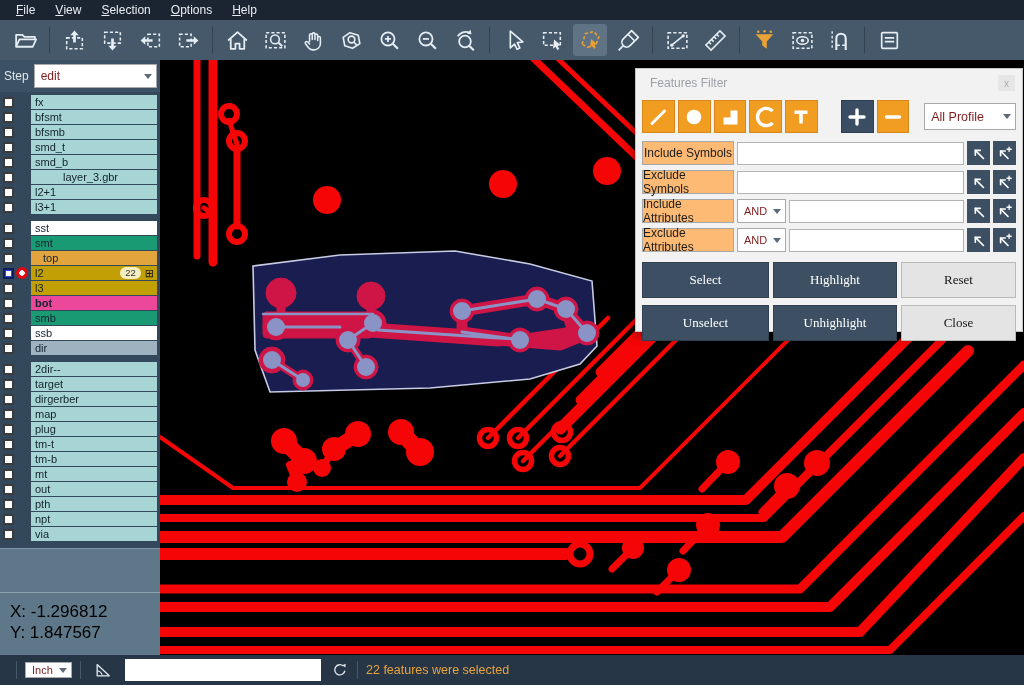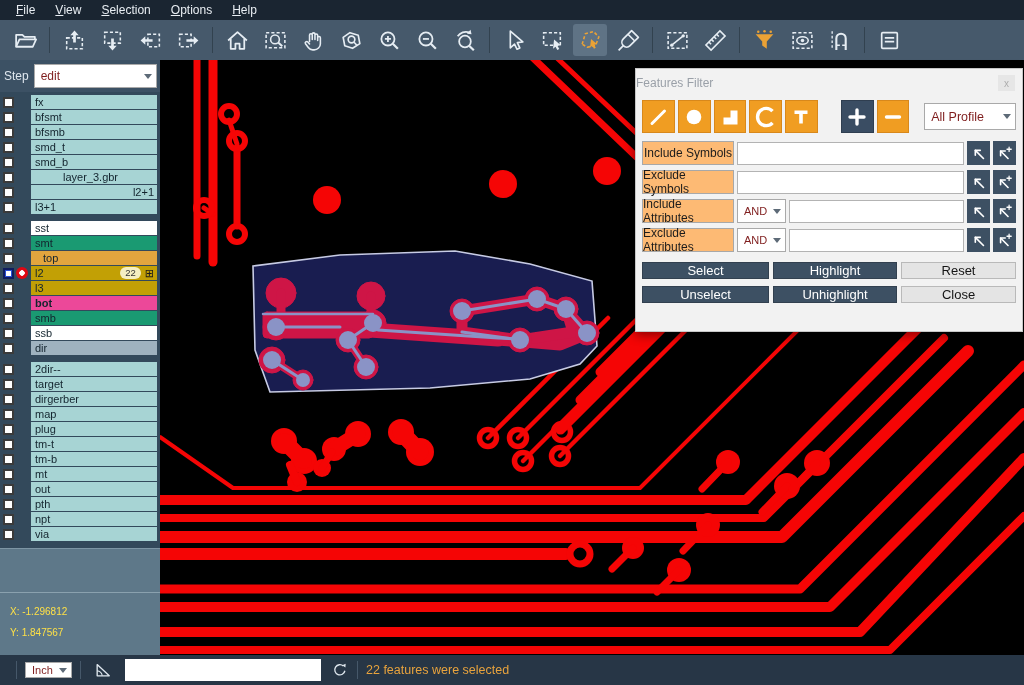--- a/index.html
+++ b/index.html
@@ -37,48 +37,48 @@
   .lrow.sel .cb::after{content:"";position:absolute;left:1px;top:1px;width:5px;height:5px;background:#fff;}
   .ind{width:17px;height:14px;flex:none;position:relative;}
   .ind.on::after{content:"";position:absolute;left:2px;top:1px;width:12px;height:12px;border-radius:50%;
     background:radial-gradient(circle at 50% 50%, #fff 0 2.5px, #e00713 3px);}
   .nm{flex:1;height:14px;margin-right:3px;display:flex;align-items:center;font-size:11px;color:#13242e;padding:0 3px 0 4px;}
   .nmtext{flex:1;white-space:nowrap;overflow:hidden;}
   .badge{background:#f4eec2;border-radius:7px;font-size:9.5px;padding:0 5px;color:#333;margin-right:4px;line-height:12px;}
   .grid{font-size:11px;color:#1a1a1a;line-height:12px;}
   #sidefill{flex:1;background:#5e7889;border-top:1px solid #7d95a4;display:flex;flex-direction:column;justify-content:flex-end;}
   #coords{border-top:1px solid #8aa1ae;padding:8px 10px 12px;}
-  #coords div{color:#fde047;font-size:10px;line-height:21px;}
+  #coords div{color:#000000;font-size:17px;line-height:21px;}
 
   
   #canvasbox{position:absolute;left:160px;top:60px;width:864px;height:595px;background:#000;}
   #canvasbox svg{display:block;}
 
   
   #dialog{position:absolute;left:635px;top:68px;width:388px;height:264px;background:#f2f2f2;border:1px solid #c6c6c6;
     box-shadow:0 3px 10px rgba(0,0,0,.45);z-index:10;}
-  #dtitle{height:28px;display:flex;align-items:center;font-size:12px;color:#9aa0a8;position:relative;}
+  #dtitle{height:28px;display:flex;align-items:center;padding-left:14px;font-size:12px;color:#9aa0a8;position:relative;}
   #dclose{position:absolute;right:7px;top:6px;width:17px;height:16px;background:#e6e6e6;color:#adadad;
     font-size:10px;display:flex;align-items:center;justify-content:center;}
   #dtools{display:flex;align-items:center;padding:3px 6px 8px;}
   .dtool{width:34px;height:33px;margin-right:3px;display:flex;align-items:center;justify-content:center;color:#fff;}
   .dtool.orange{background:#f09d22;border:1px solid #d8881b;}
   .dtool.navy{background:#3a4d63;border:1px solid #2f3e50;}
   .dtool.gapl{margin-left:20px;}
   .gic{width:24px;height:24px;}
   #profile{width:95px;height:27px;margin-left:12px;font-size:12.5px;}
   .frow{display:flex;align-items:center;margin:0 6px 5px;gap:3px;}
   .flabel{width:92px;height:24px;background:#fdba74;border:1px solid #a8a8a8;display:flex;align-items:center;
     justify-content:center;font-size:12px;color:#1c1c1c;flex:none;}
   .op{width:49px;height:24px;font-size:11px;flex:none;}
   .finput{flex:1;height:23px;border:1px solid #b3b3b3;background:#fff;outline:none;font-size:11px;padding:0 4px;min-width:0;}
   .abtn{width:23px;height:24px;background:#3d5063;display:flex;align-items:center;justify-content:center;flex:none;color:#fff;}
   .aic{width:17px;height:17px;}
   #dactions{display:grid;grid-template-columns:127px 124px 1fr;gap:7px 4px;padding:5px 6px 0;}
-  .act{height:17px;display:flex;align-items:center;justify-content:center;font-size:13px;}
+  .act{height:36px;display:flex;align-items:center;justify-content:center;font-size:13px;font-family:Liberation Serif, serif;}
   .act.navy{background:#3d5063;color:#fff;border:1px solid #32404f;}
   .act.gray{background:#e4e4e4;color:#151515;border:1px solid #b9b9b9;}
 
   
   #statusbar{position:absolute;left:0;top:655px;width:1024px;height:30px;background:#273646;
     display:flex;align-items:center;padding-left:8px;}
   .ssep{width:1px;height:18px;background:#46586a;margin:0 8px;}
   #unitsel{width:47px;height:16px;font-size:11px;}
   #snapicon{color:#dfe7ee;width:20px;height:20px;margin:0 4px;}
   #cmdinput{width:196px;height:22px;border:none;background:#fff;margin-left:8px;outline:none;font-size:11px;padding:0 5px;}
@@ -408,21 +408,21 @@
           <div class="lrow">
             <span class="cb"></span>
             <span class="ind"></span>
             <span class="nm" style="background: rgb(167, 212, 212); padding-left: 32px;">
               <span class="nmtext">layer_3.gbr</span>
             </span>
           </div>
           <div class="lrow">
             <span class="cb"></span>
             <span class="ind"></span>
-            <span class="nm" style="background: rgb(167, 212, 212); text-align: right;">
+            <span class="nm" style="background: rgb(167, 212, 212);">
               <span class="nmtext">l2+1</span>
             </span>
           </div>
           <div class="lrow">
             <span class="cb"></span>
             <span class="ind"></span>
             <span class="nm" style="background: rgb(167, 212, 212);">
               <span class="nmtext">l3+1</span>
             </span>
           </div>

